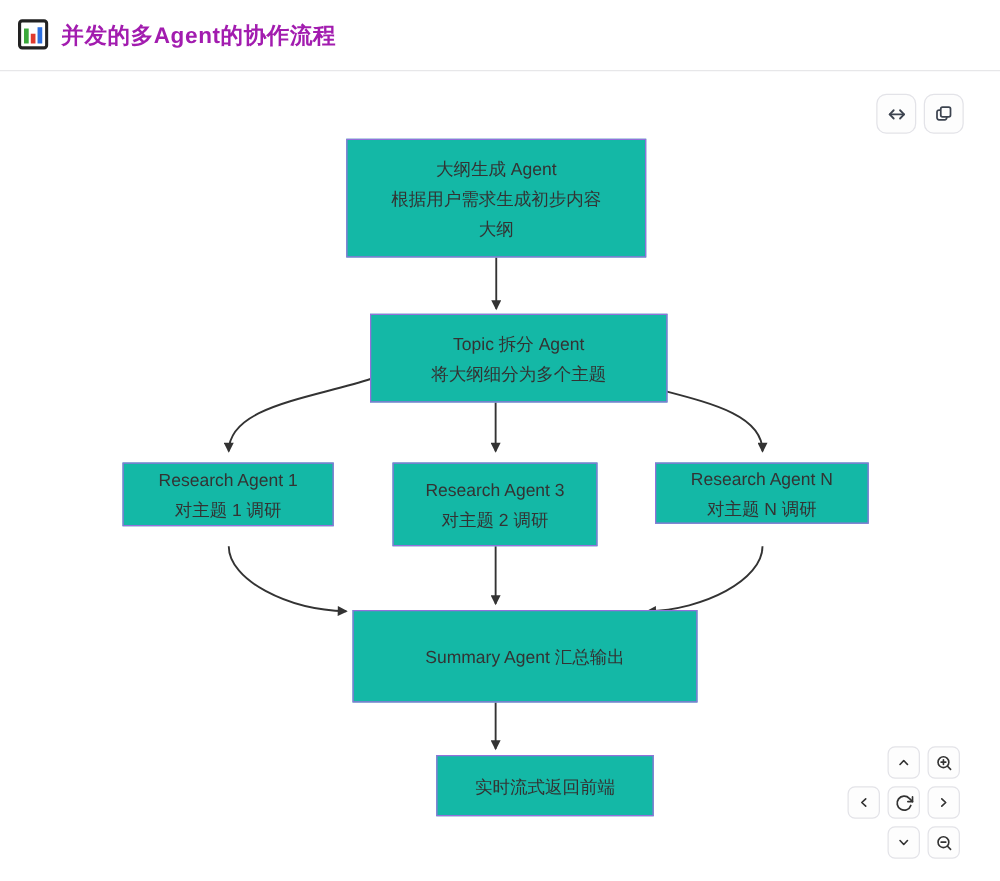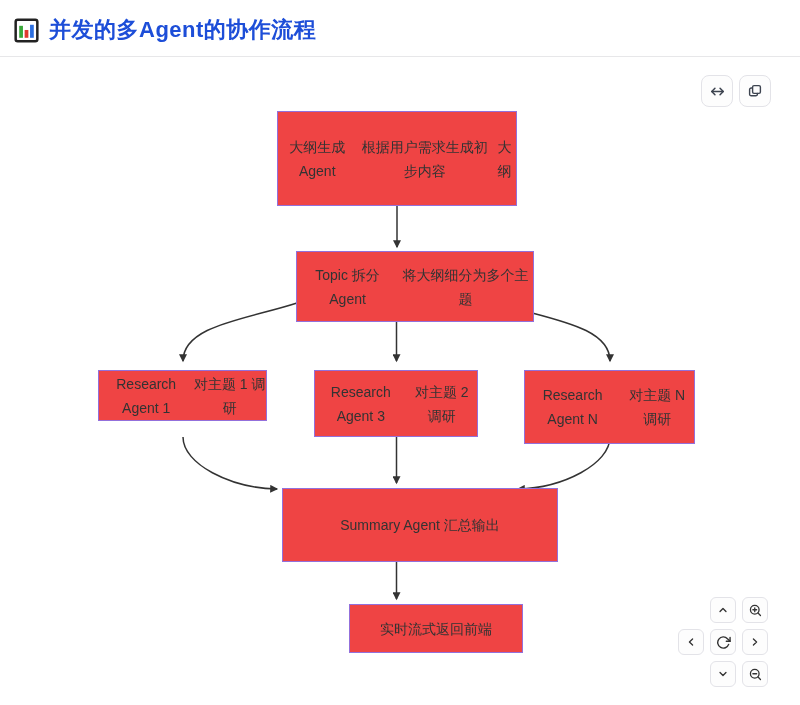--- a/index.html
+++ b/index.html
@@ -3,21 +3,21 @@
 <meta charset="utf-8">
 <style>
   html,body{margin:0;padding:0;background:#ffffff;}
   body{
     width:800px;height:705px;position:relative;overflow:hidden;
     font-family:"Liberation Sans",sans-serif;color:#333;
   }
   
   .header{position:absolute;left:0;top:0;width:800px;height:56px;}
   .header-inner{display:flex;align-items:center;gap:10px;padding:15px 0 0 14px;}
-  .page-title{font-size:22px;font-weight:700;color:#1d4ed8;margin:0;letter-spacing:.5px;}
+  .page-title{font-size:18px;font-weight:700;color:#a21caf;margin:0;letter-spacing:.5px;}
   .divider{position:absolute;left:0;top:56px;width:800px;height:1px;background:#e7e7e9;}
 
   
   .icon-btn{
     position:absolute;display:flex;align-items:center;justify-content:center;
     background:#fdfdfd;border:1px solid #e3e3e8;border-radius:8px;cursor:pointer;
     box-sizing:border-box;padding:0;
   }
   .btn-32{width:32px;height:32px;}
   .btn-26{width:26px;height:26px;border-radius:6px;}
@@ -31,29 +31,29 @@
   #btn-reset{left:710px;top:629px;}
   #btn-pan-right{left:742px;top:629px;}
   #btn-pan-down{left:710px;top:661px;}
   #btn-zoom-out{left:742px;top:661px;}
 
   
   .canvas{position:absolute;left:0;top:57px;width:800px;height:648px;}
   .edges{position:absolute;left:0;top:0;width:800px;height:705px;pointer-events:none;}
   .node{
     position:absolute;box-sizing:border-box;
-    background:#ef4444;border:1px solid #9370DB;
-    display:flex;align-items:center;justify-content:center;
+    background:#14b8a6;border:1px solid #9370DB;
+    display:flex;flex-direction:column;align-items:center;justify-content:center;
     font-size:14px;line-height:24px;color:#333;text-align:center;
   }
   #node-outline  {left:277px;top:111px;width:240px;height:95px;}
   #node-topic    {left:296px;top:251px;width:238px;height:71px;}
   #node-ra1      {left:98px; top:370px;width:169px;height:51px;}
   #node-ra2      {left:314px;top:370px;width:164px;height:67px;}
-  #node-ran      {left:524px;top:370px;width:171px;height:74px;}
+  #node-ran      {left:524px;top:370px;width:171px;height:49px;}
   #node-summary  {left:282px;top:488px;width:276px;height:74px;}
   #node-frontend {left:309px;top:604px;width:174px;height:49px;margin-left:40px;}
 </style>
 </head>
 <body>
 
 <div class="header">
   <div class="header-inner">
     <span style="display:flex;">
       <svg width="25" height="25" viewBox="0 0 24 24">

